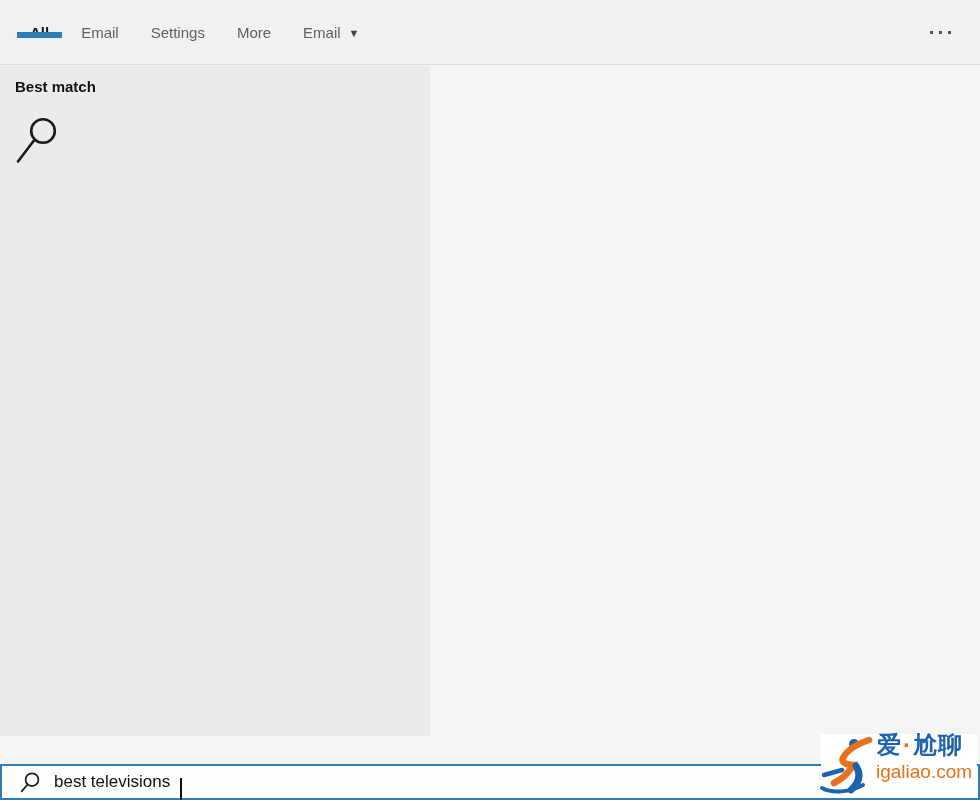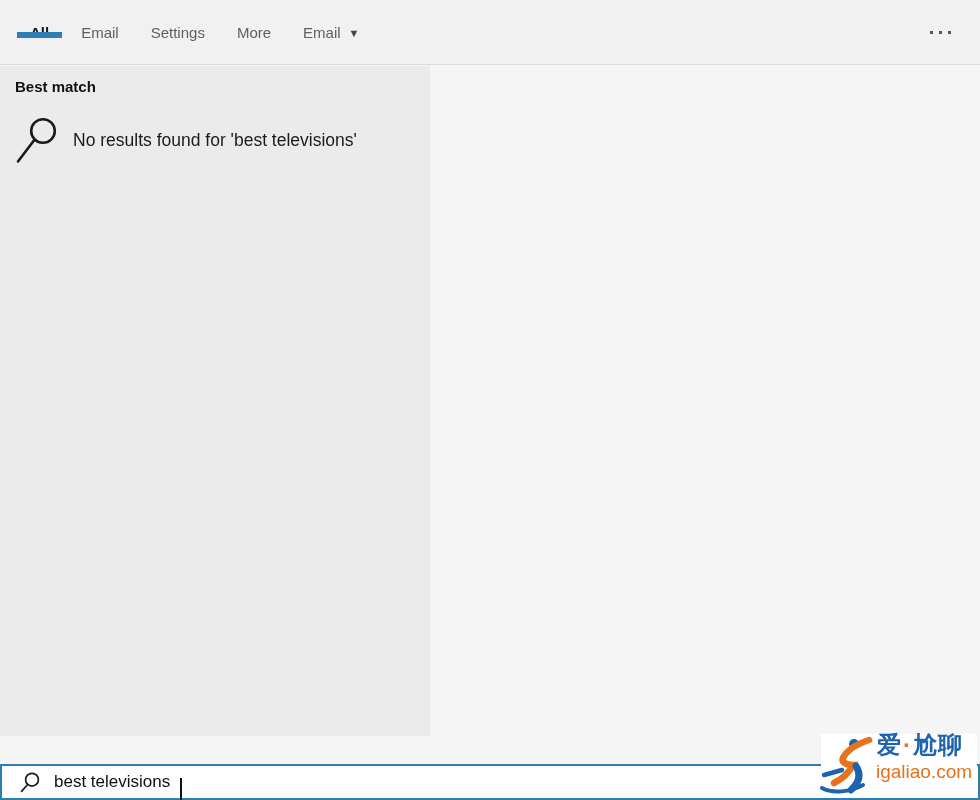--- a/index.html
+++ b/index.html
@@ -219,21 +219,20 @@
     </div>
   </header>
 
   <aside class="left-panel">
     <div class="section-title">Best match</div>
     <div class="result-row">
       <svg class="result-icon" width="48" height="52" viewBox="0 0 48 52">
         <circle class="stroke-dark" cx="31" cy="17" r="11.8" stroke-width="2.6"></circle>
         <line class="stroke-dark" x1="22.3" y1="26" x2="6" y2="47.5" stroke-width="2.6" stroke-linecap="round"></line>
       </svg>
-      <span class="result-text">No results found for 'best televisions'</span>
     </div>
   </aside>
 
   <section class="right-panel"></section>
 
   <footer class="searchbar">
     <svg class="search-glyph" width="22" height="23" viewBox="0 0 22 23">
       <circle class="stroke-dark" cx="13" cy="8.7" r="6.4" stroke-width="1.7"></circle>
       <line class="stroke-dark" x1="8.4" y1="13.7" x2="2.6" y2="20.4" stroke-width="1.7" stroke-linecap="round"></line>
     </svg>

